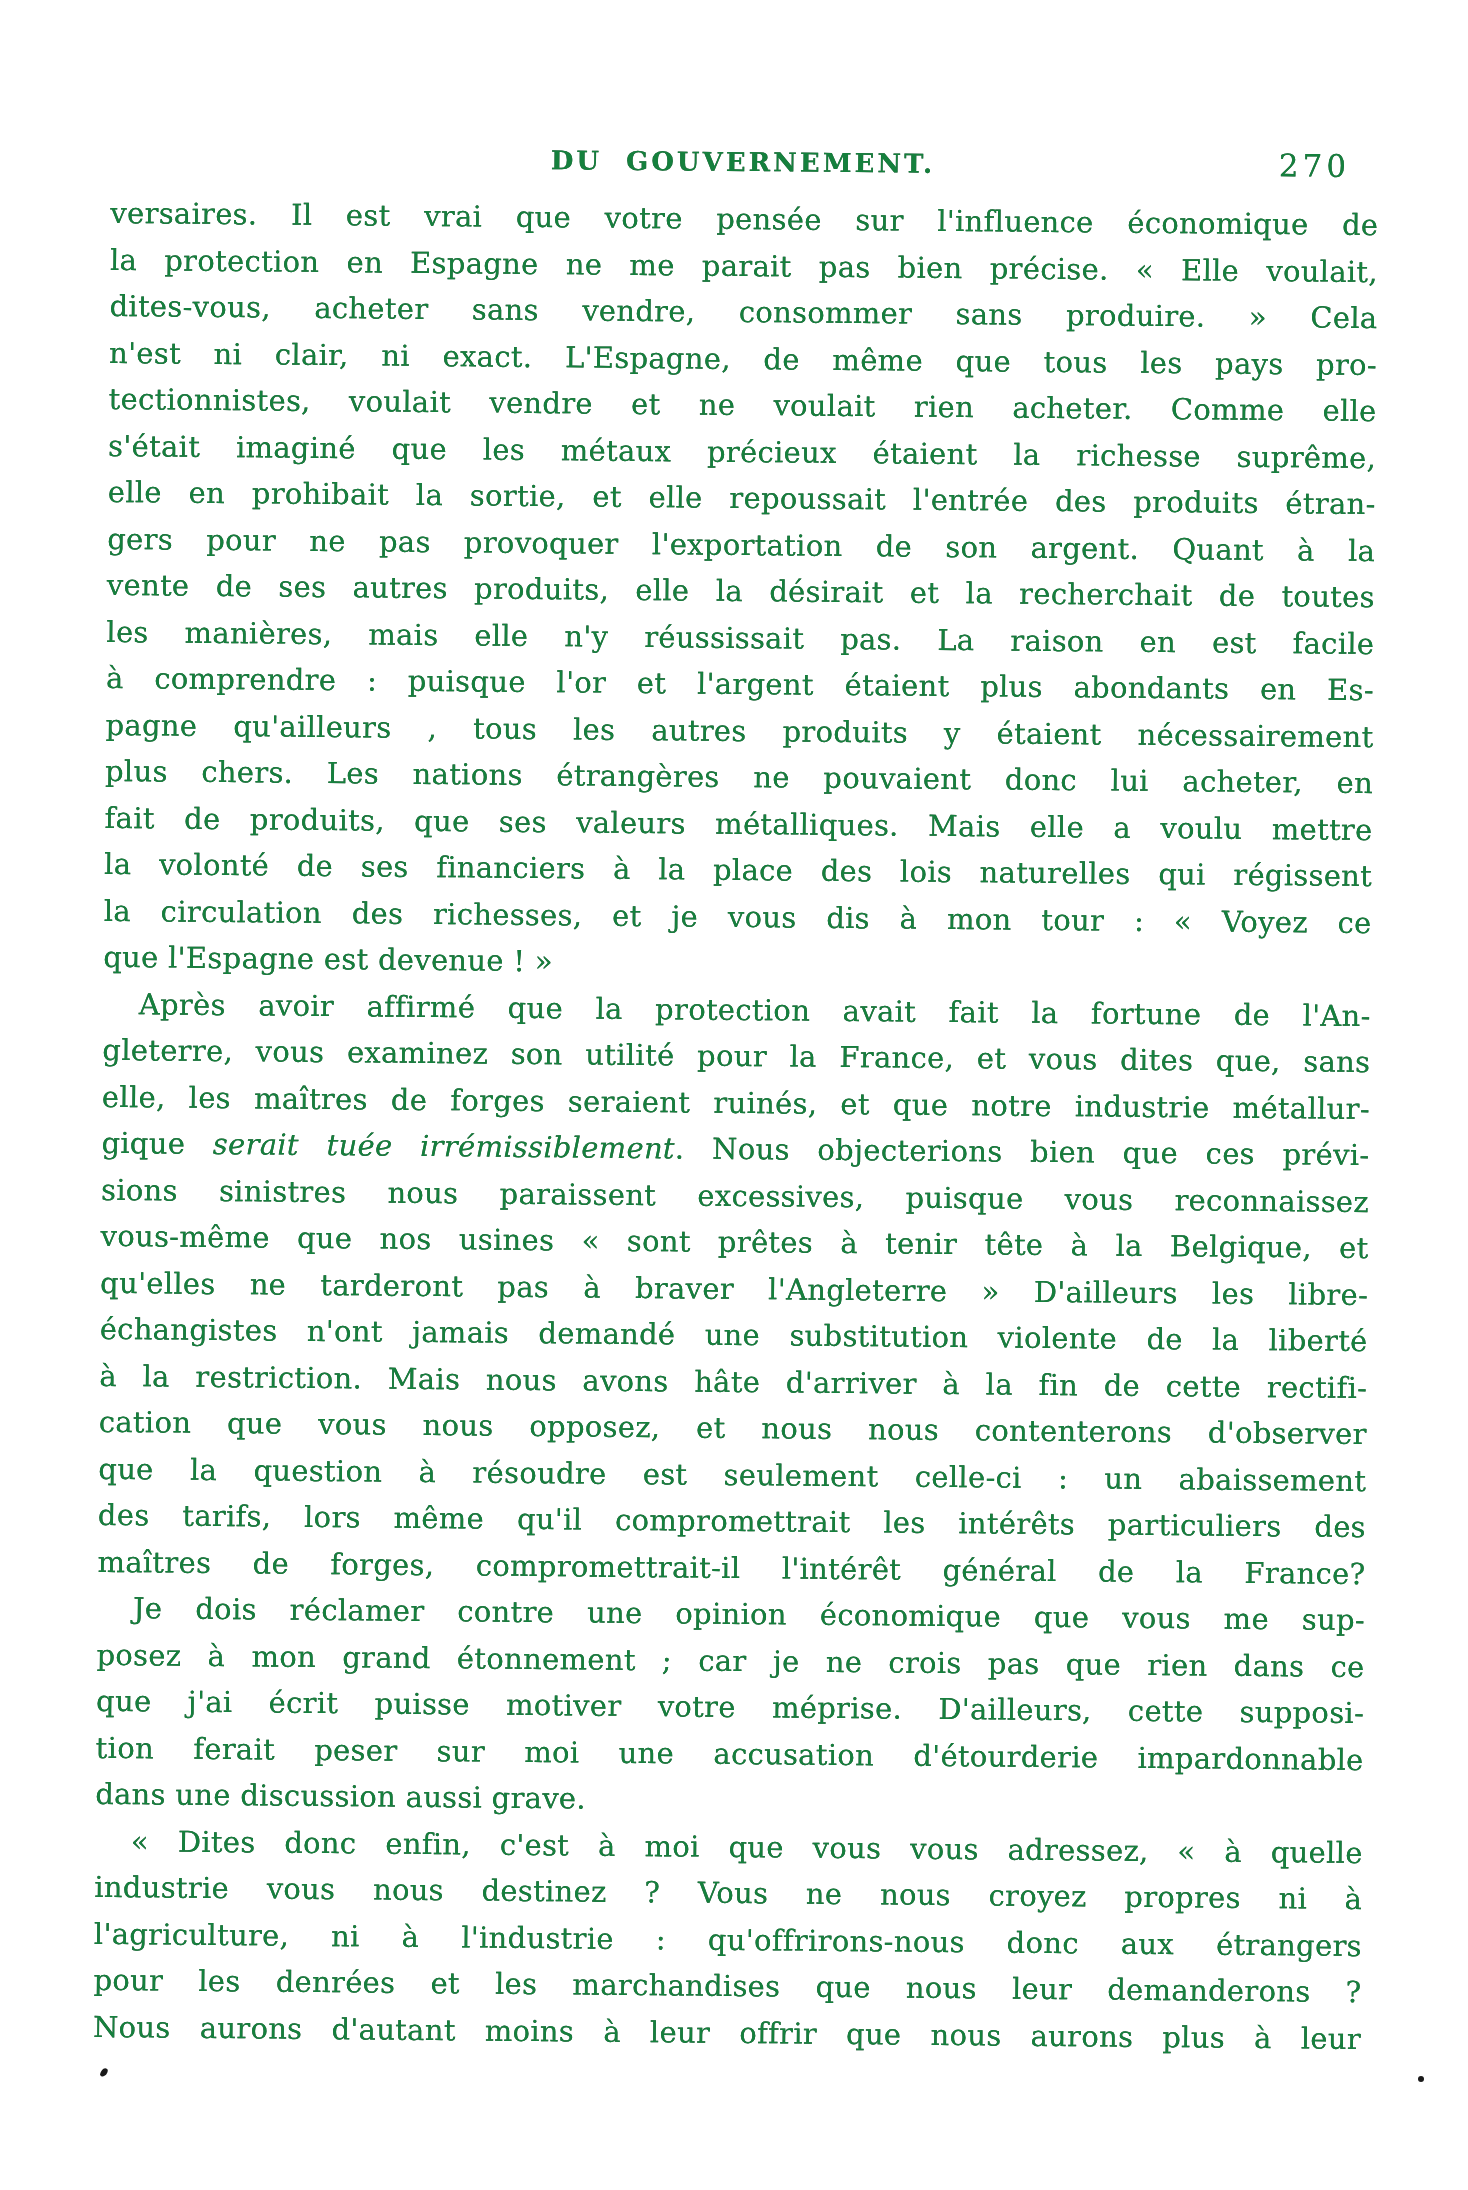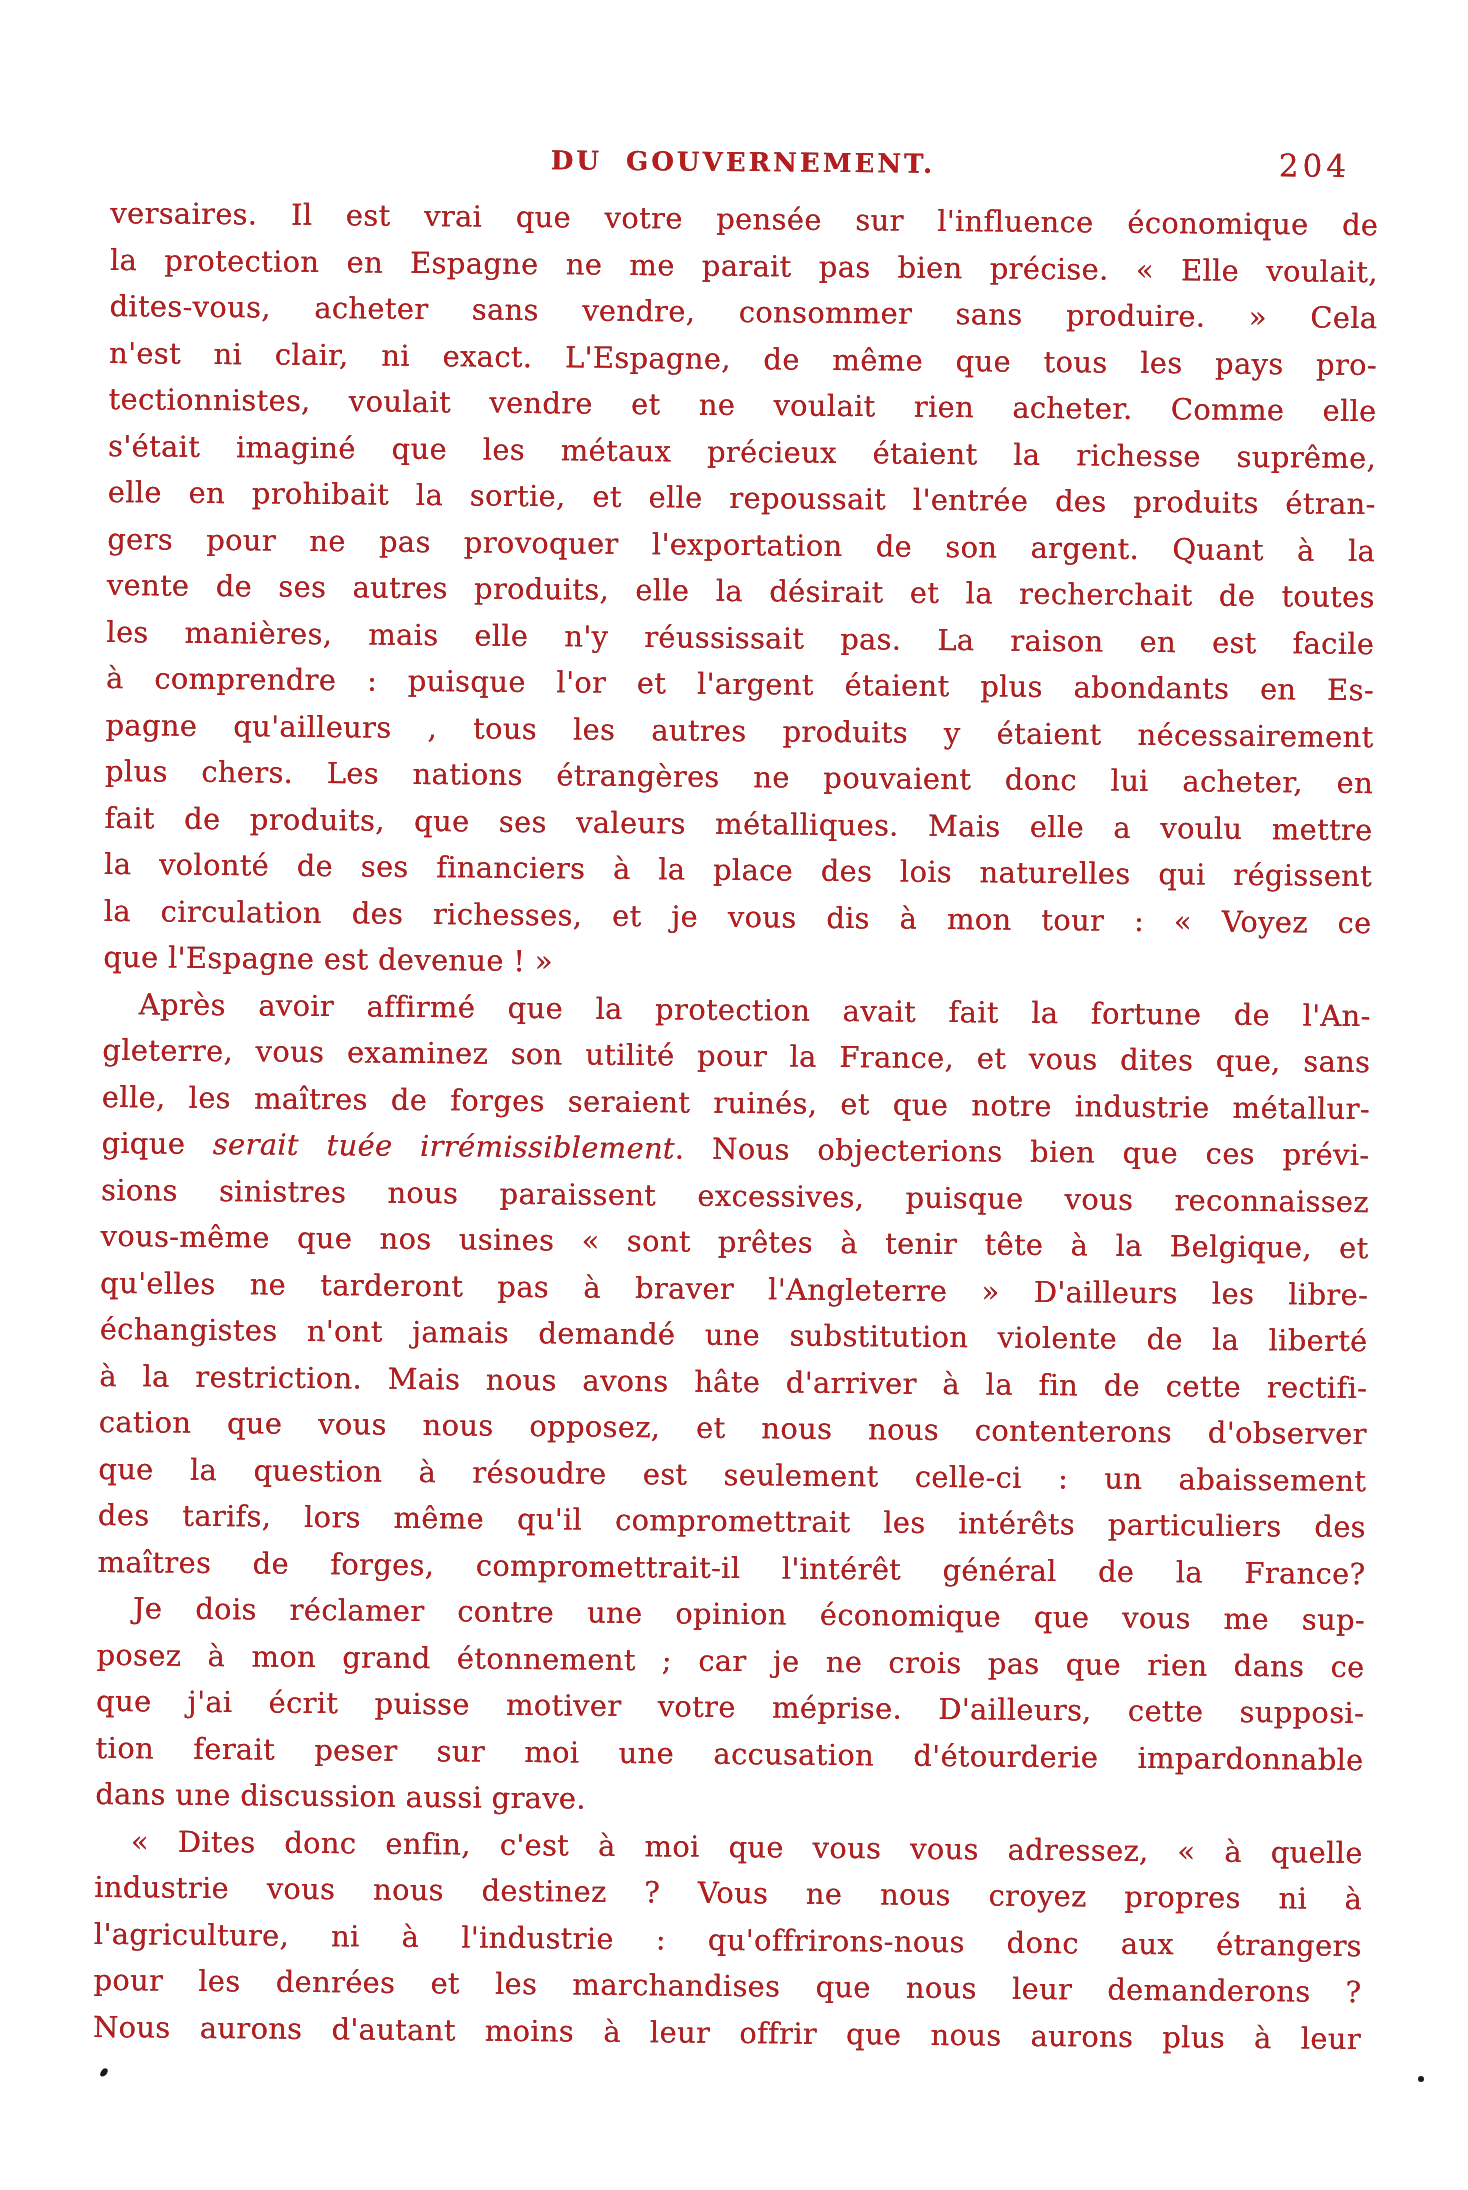--- a/index.html
+++ b/index.html
@@ -7,21 +7,21 @@
     padding: 0;
     background: #e8e8e8;
   }
   .page {
     position: relative;
     width: 1468px;
     height: 2190px;
     background: #ffffff;
     overflow: hidden;
     font-family: "DejaVu Serif", "Liberation Serif", serif;
-    color: #b91c1c;
+    color: #15803d;
   }
   .scan {
     position: absolute;
     inset: 0;
     transform: rotate(0.55deg);
     transform-origin: 50% 50%;
   }
   .running-title {
     position: absolute;
     top: 149px;
@@ -92,21 +92,21 @@
     border-radius: 50%;
   }
 </style>
 </head>
 <body>
 
 <div class="page">
   <div class="scan">
 
     <div class="running-title">DU GOUVERNEMENT.</div>
-    <div class="page-number">204</div>
+    <div class="page-number">270</div>
 
     <div class="textblock">
 
       <div class="paragraph">
         <div class="line">versaires. Il est vrai que votre pensée sur l'influence économique de</div>
         <div class="line">la protection en Espagne ne me parait pas bien précise. « Elle voulait,</div>
         <div class="line">dites-vous, acheter sans vendre, consommer sans produire. » Cela</div>
         <div class="line">n'est ni clair, ni exact. L'Espagne, de même que tous les pays pro-</div>
         <div class="line">tectionnistes, voulait vendre et ne voulait rien acheter. Comme elle</div>
         <div class="line">s'était imaginé que les métaux précieux étaient la richesse suprême,</div>

